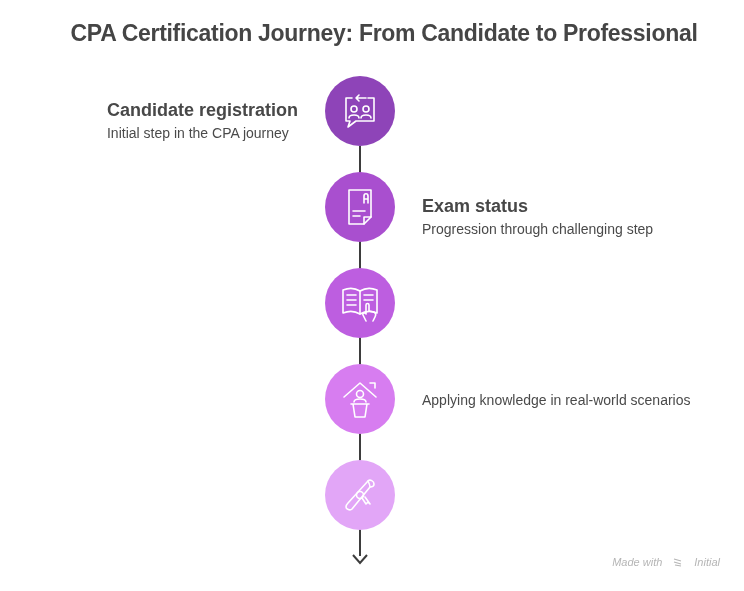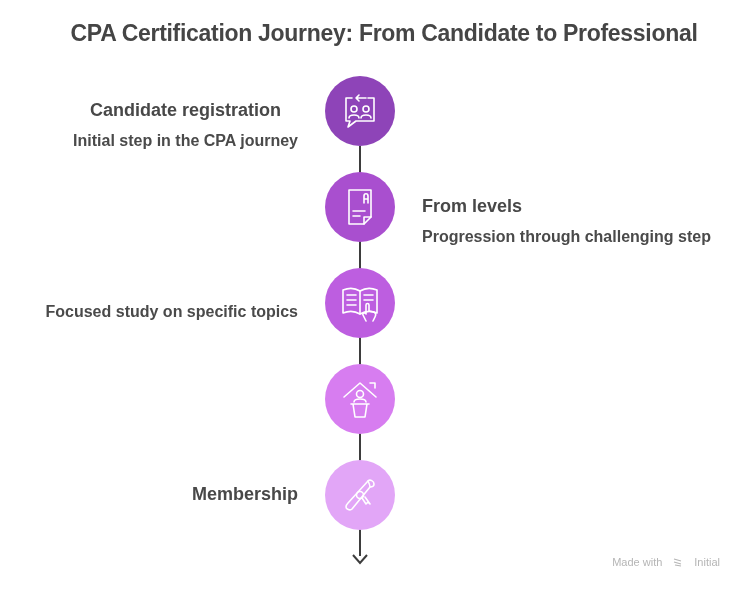--- a/index.html
+++ b/index.html
@@ -2,25 +2,25 @@
 <html><head>
 <meta charset="utf-8">
 <style>
   html, body { margin:0; padding:0; background:#ffffff; }
   body { width:744px; height:591px; position:relative; overflow:hidden; font-family:"Liberation Sans", sans-serif; }
   .title { position:absolute; left:0; width:744px; top:20px; text-align:center; font-size:23px; font-weight:bold; color:#454545; letter-spacing:-0.3px;margin-left:12px; }
   .axis { position:absolute; left:359px; width:2px; background:#3d3d3d; }
   .circle { position:absolute; left:325px; width:70px; height:70px; border-radius:50%; display:flex; align-items:center; justify-content:center; }
   .circle svg { width:44px; height:44px; }
   .label { position:absolute; }
-  .label.left { right:446px; text-align:center; }
+  .label.left { right:446px; text-align:left; }
   .label.right { left:422px; text-align:left; }
   .label .h { font-size:18px; font-weight:bold; color:#484848; white-space:nowrap; }
-  .label .d { font-size:16px; color:#4a4a4a; margin-top:11px; white-space:nowrap;font-weight:bold; }
-  .footer { position:absolute; right:24px; top:556px; font-size:11px; color:#b5b5b5; display:flex; align-items:center; gap:11px; }
+  .label .d { font-size:14px; color:#4a4a4a; margin-top:4px; white-space:nowrap; }
+  .footer { position:absolute; right:24px; top:556px; font-size:11px; color:#b5b5b5; display:flex; align-items:center; gap:11px;font-style:italic; }
 </style>
 </head>
 <body>
 
 <div class="title">CPA Certification Journey: From Candidate to Professional</div>
 
 <div class="axis" style="top:146px;height:410px;"></div>
 <svg style="position:absolute;left:350px;top:551px;" width="20" height="16" viewBox="0 0 20 16">
     <polyline points="3,4 10,12 17,4" fill="none" stroke="#3d3d3d" stroke-width="2"></polyline>
   </svg>
@@ -42,58 +42,57 @@
 
 <div class="circle" style="top:172px;background:#a94fcf;">
   <svg viewBox="0 0 44 44" fill="none" stroke="#fff" stroke-width="1.6" stroke-linecap="round" stroke-linejoin="round">
     <path d="M11 5 H33 V32 L26 39 H11 Z"></path>
     <path d="M26 39 V32 H33"></path>
     <path d="M26 18 V11 C26 8 30 8 30 11 V18 M26 14 H30"></path>
     <path d="M15 26 H27 M15 31 H22"></path>
   </svg>
 </div>
 <div class="label right" style="top:196px;">
-  <div class="h">From levels</div>
+  <div class="h">Exam status</div>
   <div class="d">Progression through challenging step</div>
 </div>
 
 <div class="circle" style="top:268px;background:#bd5ee0;">
   <svg viewBox="0 0 44 44" fill="none" stroke="#fff" stroke-width="1.6" stroke-linecap="round" stroke-linejoin="round">
     <path d="M22 10 C17 7 10 7 5 9 V32 C10 30 17 30 22 33 C27 30 34 30 39 32 V9 C34 7 27 7 22 10 Z"></path>
     <path d="M22 10 V33"></path>
     <path d="M9 14 H18 M9 19 H18 M9 24 H18 M26 14 H35 M26 19 H35"></path>
     <path d="M28 40 L25 34 C24 32 27 31 28 33 V24 C28 22 31 22 31 24 V30 L36 31 C38 32 38 34 37 36 L35 40"></path>
   </svg>
 </div>
 <div class="label left" style="top:292px;">
-  <div class="d">Focused study on specific topics</div>
 </div>
 
 <div class="circle" style="top:364px;background:#d77df0;">
   <svg viewBox="0 0 44 44" fill="none" stroke="#fff" stroke-width="1.6" stroke-linecap="round" stroke-linejoin="round">
     <path d="M6 20 L22 6 L38 20"></path>
     <path d="M32 6 H37 V11"></path>
     <circle cx="22" cy="17" r="3.5"></circle>
     <path d="M16 25 C16 21 28 21 28 25"></path>
     <path d="M13 27 H31 M15 27 L17 40 H27 L29 27"></path>
   </svg>
 </div>
 <div class="label right" style="top:388px;">
+  <div class="d">Applying knowledge in real-world scenarios</div>
 </div>
 
 <div class="circle" style="top:460px;background:#e2a6f7;">
   <svg viewBox="0 0 44 44" fill="none" stroke="#fff" stroke-width="1.6" stroke-linecap="round" stroke-linejoin="round">
     <path d="M10 30 L30 8 C32 6 36 8 36 11 C36 13 34 14 32 14 L14 36 C12 38 8 36 8 34 C8 32 9 31 10 30"></path>
     <path d="M30 8 C31 10 32 12 32 14"></path>
     <circle cx="22" cy="22" r="3.5"></circle>
     <path d="M24 25 L28 31 L30 29 L32 31 L27 24"></path>
   </svg>
 </div>
 <div class="label left" style="top:484px;">
-  <div class="h">Membership</div>
 </div>
 
 <div class="footer">
   <span>Made with</span>
   <svg width="10" height="10" viewBox="0 0 10 10" fill="none" stroke="#b5b5b5" stroke-width="1.2">
       <path d="M1 2 L8 4 M1 5 L8 7 M2 8 L8 9"></path>
     </svg>
   <span>Initial</span>
 </div>
 

